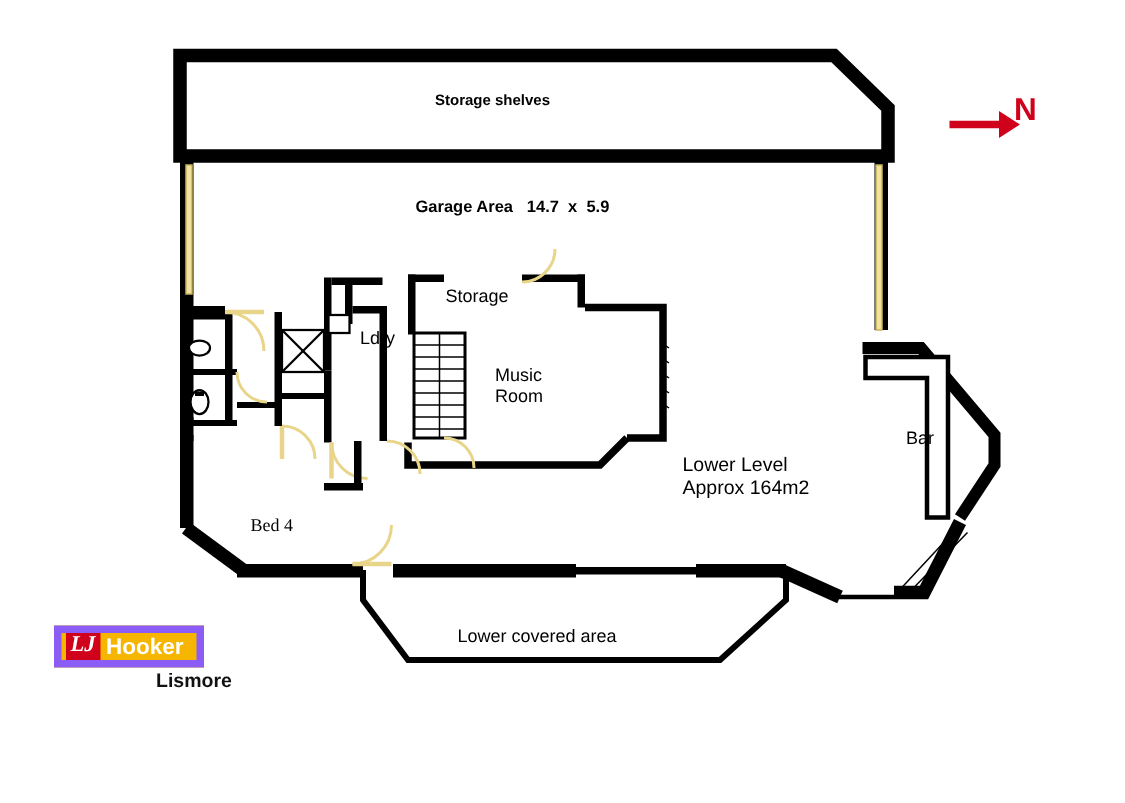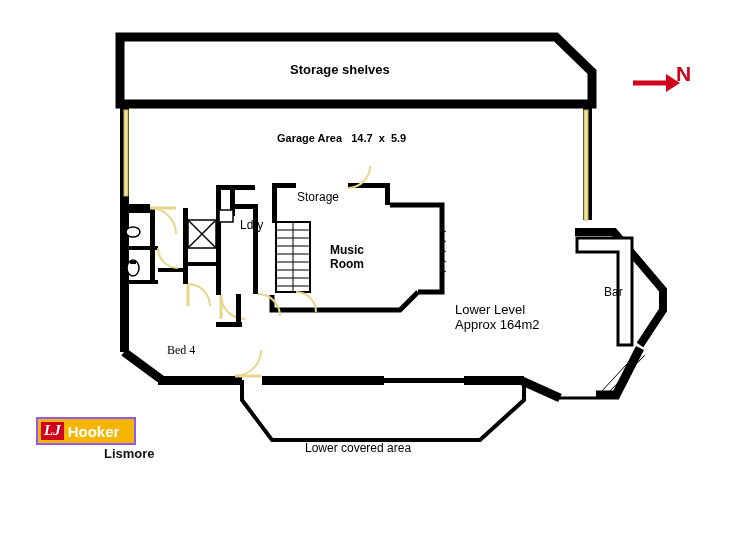--- a/index.html
+++ b/index.html
@@ -36,21 +36,21 @@
     color: #d0021b;
     font-size: 21px;
   }
   .logo-box {
     position: absolute;
     left: 36px;
     top: 417px;
     width: 100px;
     height: 28px;
     background: #f6b600;
-    border: 2px solid #8b5cf6;
+    border: 5px solid #8b5cf6;
     box-sizing: border-box;
     display: flex;
     align-items: center;
   }
   .logo-lj {
     display: inline-block;
     background: #d0021b;
     color: #ffffff;
     font-weight: bold;
     font-size: 15px;
@@ -212,31 +212,31 @@
     <rect x="236" y="294" width="5" height="32" fill="#000000"></rect>
     <rect x="216" y="322" width="26" height="5" fill="#000000"></rect>
   </g>
 
   <g>
     <line x1="633" y1="83" x2="666" y2="83" stroke="#d0021b" stroke-width="5"></line>
     <polygon points="666,74 680,83 666,92" fill="#d0021b"></polygon>
   </g>
 </svg>
 
-<div class="label" style="left:290px; top:62px; font-size:13px;">Storage shelves</div>
+<div class="label" style="left:290px; top:62px; font-size:10px;">Storage shelves</div>
 <div class="label" style="left:277px; top:132px; font-size:11px;">Garage Area   14.7  x  5.9</div>
 <div class="label" style="left:297px; top:190px; font-size:12px; font-weight:normal;">Storage</div>
 <div class="label" style="left:240px; top:218px; font-size:12px; font-weight:normal;text-align:center;">Ldry</div>
-<div class="label" style="left:330px; top:243px; font-size:12px; font-weight:bold;">Music
+<div class="label" style="left:330px; top:243px; font-size:12px; font-weight:normal;">Music
 Room</div>
 <div class="label" style="left:604px; top:285px; font-size:12px; font-weight:normal;text-align:right;">Bar</div>
 <div class="label" style="left:455px; top:302px; font-size:13px; font-weight:normal;">Lower Level
 Approx 164m2</div>
 <div class="label" style="left:167px; top:343px; font-size:12px; font-weight:normal;font-family:Liberation Serif, serif;">Bed 4</div>
-<div class="label" style="left:305px; top:417px; font-size:12px; font-weight:normal;margin-top:24px;">Lower covered area</div>
+<div class="label" style="left:305px; top:417px; font-size:12px; font-weight:normal;">Lower covered area</div>
 
 <div class="north-letter" style="left:676px; top:62px;">N</div>
 
 <div class="logo-box">
   <span class="logo-lj">LJ</span>
   <span class="logo-hooker">Hooker</span>
 </div>
 <div class="logo-sub">Lismore</div>
 
 </body></html>

